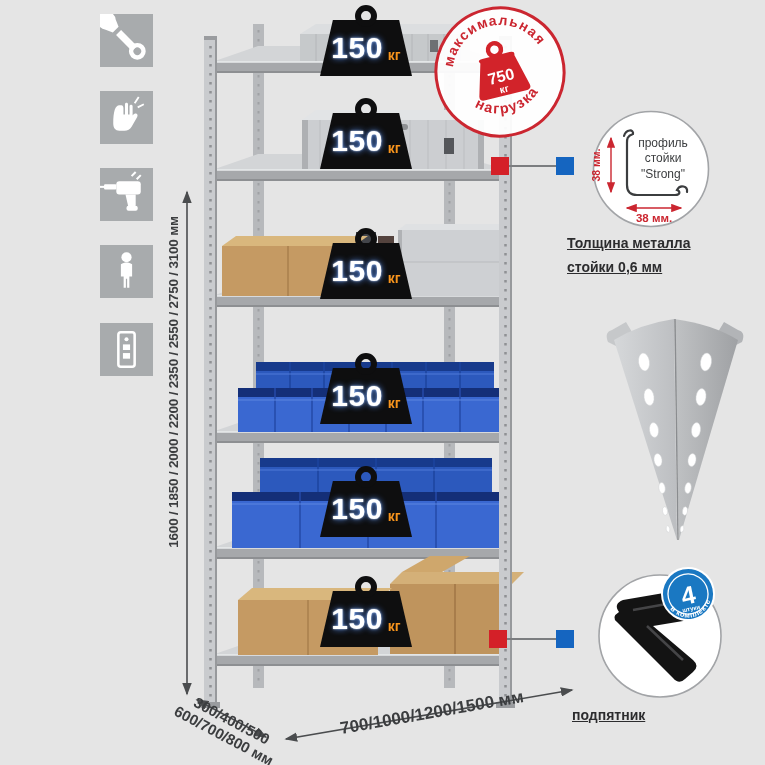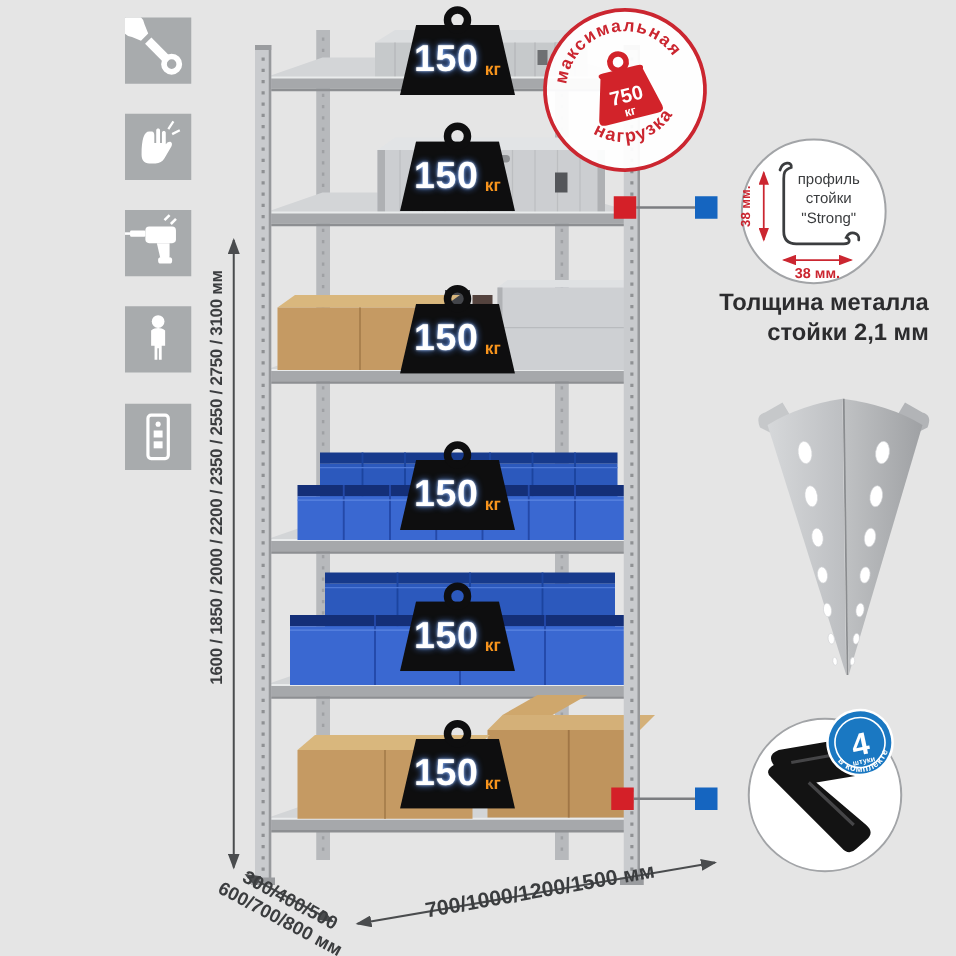--- a/index.html
+++ b/index.html
@@ -24,22 +24,22 @@
 
   
   .dim-label{position:absolute;color:#3b3d3f;font-weight:bold;white-space:nowrap;z-index:7;}
   .dim-height{left:173px;top:382px;transform:translate(-50%,-50%) rotate(-90deg);
               font-size:13.5px;letter-spacing:-.2px;}
   .dim-depth{left:228px;top:728px;transform:translate(-50%,-50%) rotate(28deg);
              font-size:15px;line-height:17px;text-align:center;}
   .dim-width{left:432px;top:713px;transform:translate(-50%,-50%) rotate(-10deg);font-size:17px;}
 
   
-  .caption{position:absolute;text-align:right;color:#2c2c2e;font-weight:bold;
-           font-size:19px;line-height:24px;z-index:7;}
+  .caption{position:absolute;text-align:left;color:#2c2c2e;font-weight:bold;
+           font-size:14px;line-height:24px;z-index:7;text-decoration:underline;}
   .caption-profile{left:567px;top:231px;width:176px;}
   .caption-foot{left:572px;top:703px;width:176px;}
 
   .abs{position:absolute;}
   .z4{z-index:4;} .z6{z-index:6;}
 </style>
 </head>
 <body>
 
 <div class="canvas">
@@ -313,21 +313,21 @@
     <line x1="30" y1="33" x2="30" y2="87" stroke="#cb2630" stroke-width="1.4" marker-start="url(#arrRed)" marker-end="url(#arrRed)"></line>
     <line x1="46" y1="103" x2="100" y2="103" stroke="#cb2630" stroke-width="1.4" marker-start="url(#arrRed)" marker-end="url(#arrRed)"></line>
     <text x="19" y="60" transform="rotate(-90 19 60)" font-size="10.5" font-weight="bold" fill="#cb2630" text-anchor="middle">38 мм.</text>
     <text x="73" y="117" font-size="11.5" font-weight="bold" fill="#cb2630" text-anchor="middle">38 мм.</text>
     <text x="82" y="42" font-size="12" fill="#3b3d3f" text-anchor="middle">профиль</text>
     <text x="82" y="57" font-size="12" fill="#3b3d3f" text-anchor="middle">стойки</text>
     <text x="82" y="73" font-size="12" fill="#3b3d3f" text-anchor="middle">"Strong"</text>
   </svg>
   <div class="caption caption-profile">
     <div>Толщина металла</div>
-    <div>стойки 2,1 мм</div>
+    <div>стойки 0,6 мм</div>
   </div>
 
   <svg class="abs z4" style="left:600px;top:302px" width="150" height="240" viewBox="0 0 150 240">
     <path d="M8,40 Q4,30 12,28 L26,20 L32,30 L16,44 Z" fill="#c6c8ca"></path>
     <path d="M142,40 Q146,30 138,28 L124,20 L118,30 L134,44 Z" fill="#b2b4b7"></path>
     <path d="M14,38 Q40,22 74,17 L77,238 Z" fill="url(#cpL)"></path>
     <path d="M74,17 Q112,22 138,38 L79,238 Z" fill="url(#cpR)"></path>
     <defs>
       <linearGradient id="cpL" x1="0" y1="0" x2="1" y2="0">
         <stop offset="0" stop-color="#d6d8da"></stop>
@@ -368,20 +368,21 @@
       <circle r="26" fill="#1a78c2" stroke="#fff" stroke-width="2"></circle>
       <circle r="20" fill="none" stroke="#fff" stroke-width="1.3"></circle>
       <text x="0" y="10" font-size="25" font-weight="bold" fill="#fff" text-anchor="middle">4</text>
       <text x="0" y="17" font-size="6" font-weight="bold" fill="#fff" text-anchor="middle">штуки</text>
       <text font-size="7.5" font-weight="bold" fill="#fff" letter-spacing="0.5">
         <textPath href="#badgeArc" startOffset="50%" text-anchor="middle">в комплекте</textPath>
       </text>
     </g>
   </svg>
   <div class="caption caption-foot">
+    <div>подпятник</div>
   </div>
 
   <div class="dim-label dim-height">1600 / 1850 / 2000 / 2200 / 2350 / 2550 / 2750 / 3100 мм</div>
   <div class="dim-label dim-depth">
     <div>300/400/500</div>
     <div>600/700/800 мм</div>
   </div>
   <div class="dim-label dim-width">700/1000/1200/1500 мм</div>
 
 </div>

